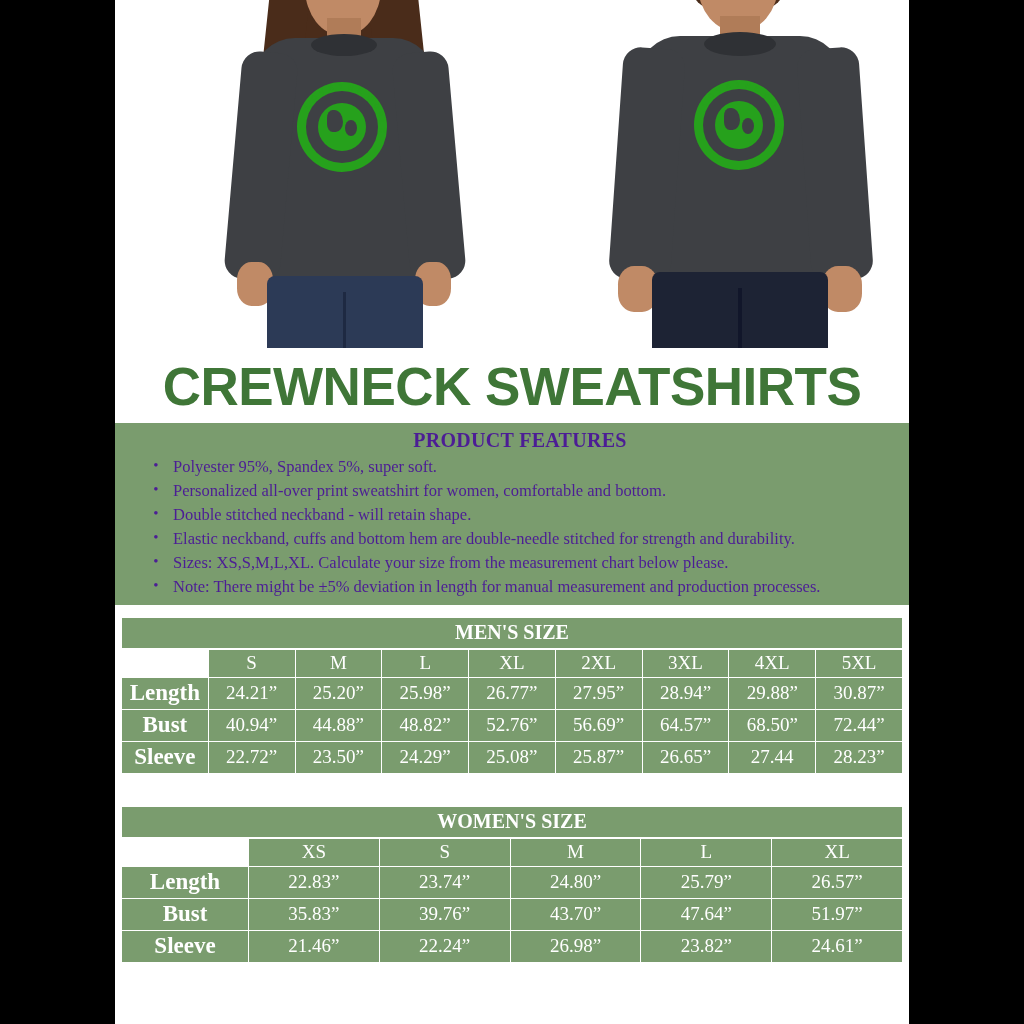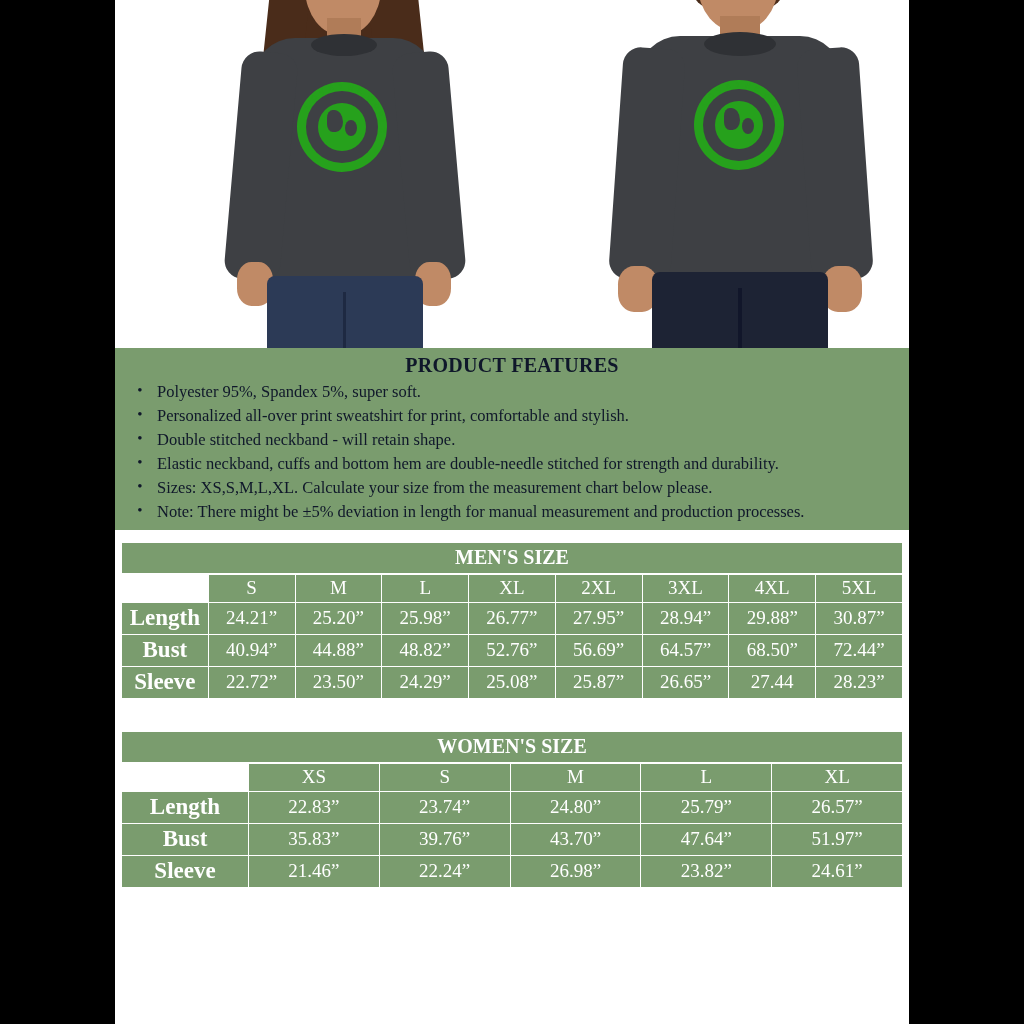--- a/index.html
+++ b/index.html
@@ -126,22 +126,22 @@
     font-size: 53px;
     letter-spacing: -0.5px;
     line-height: 1;
     padding: 12px 0 10px 0;
     background: #ffffff;
   }
 
   
   .features {
     background: #7a9c6e;
-    color: #0f172a;
-    padding: 4px 0 6px 0;
+    color: #4c1d95;
+    padding: 4px 0 6px 16px;
   }
   .features-head {
     text-align: center;
     font-family: "Liberation Serif", serif;
     font-weight: bold;
     font-size: 20px;
     letter-spacing: 0.3px;
     padding: 2px 0 3px 0;
   }
   .feature-row {
@@ -296,31 +296,32 @@
               <span style="transform:rotate(55deg) translate(0,-44px);">O</span>
               <span style="transform:rotate(68deg) translate(0,-44px);">R</span>
               <span style="transform:rotate(80deg) translate(0,-44px);">L</span>
               <span style="transform:rotate(92deg) translate(0,-44px);">D</span>
             </div>
           </div>
         </div>
       </div>
     </div>
 
+    <div class="main-title">CREWNECK SWEATSHIRTS</div>
 
     <div class="features">
       <div class="features-head">PRODUCT FEATURES</div>
 
       <div class="feature-row">
         <span class="bullet">•</span>
         <span class="feature-text">Polyester 95%, Spandex 5%, super soft.</span>
       </div>
       <div class="feature-row">
         <span class="bullet">•</span>
-        <span class="feature-text">Personalized all-over print sweatshirt for print, comfortable and stylish.</span>
+        <span class="feature-text">Personalized all-over print sweatshirt for women, comfortable and bottom.</span>
       </div>
       <div class="feature-row">
         <span class="bullet">•</span>
         <span class="feature-text">Double stitched neckband - will retain shape.</span>
       </div>
       <div class="feature-row">
         <span class="bullet">•</span>
         <span class="feature-text">Elastic neckband, cuffs and bottom hem are double-needle stitched for strength and durability.</span>
       </div>
       <div class="feature-row">

